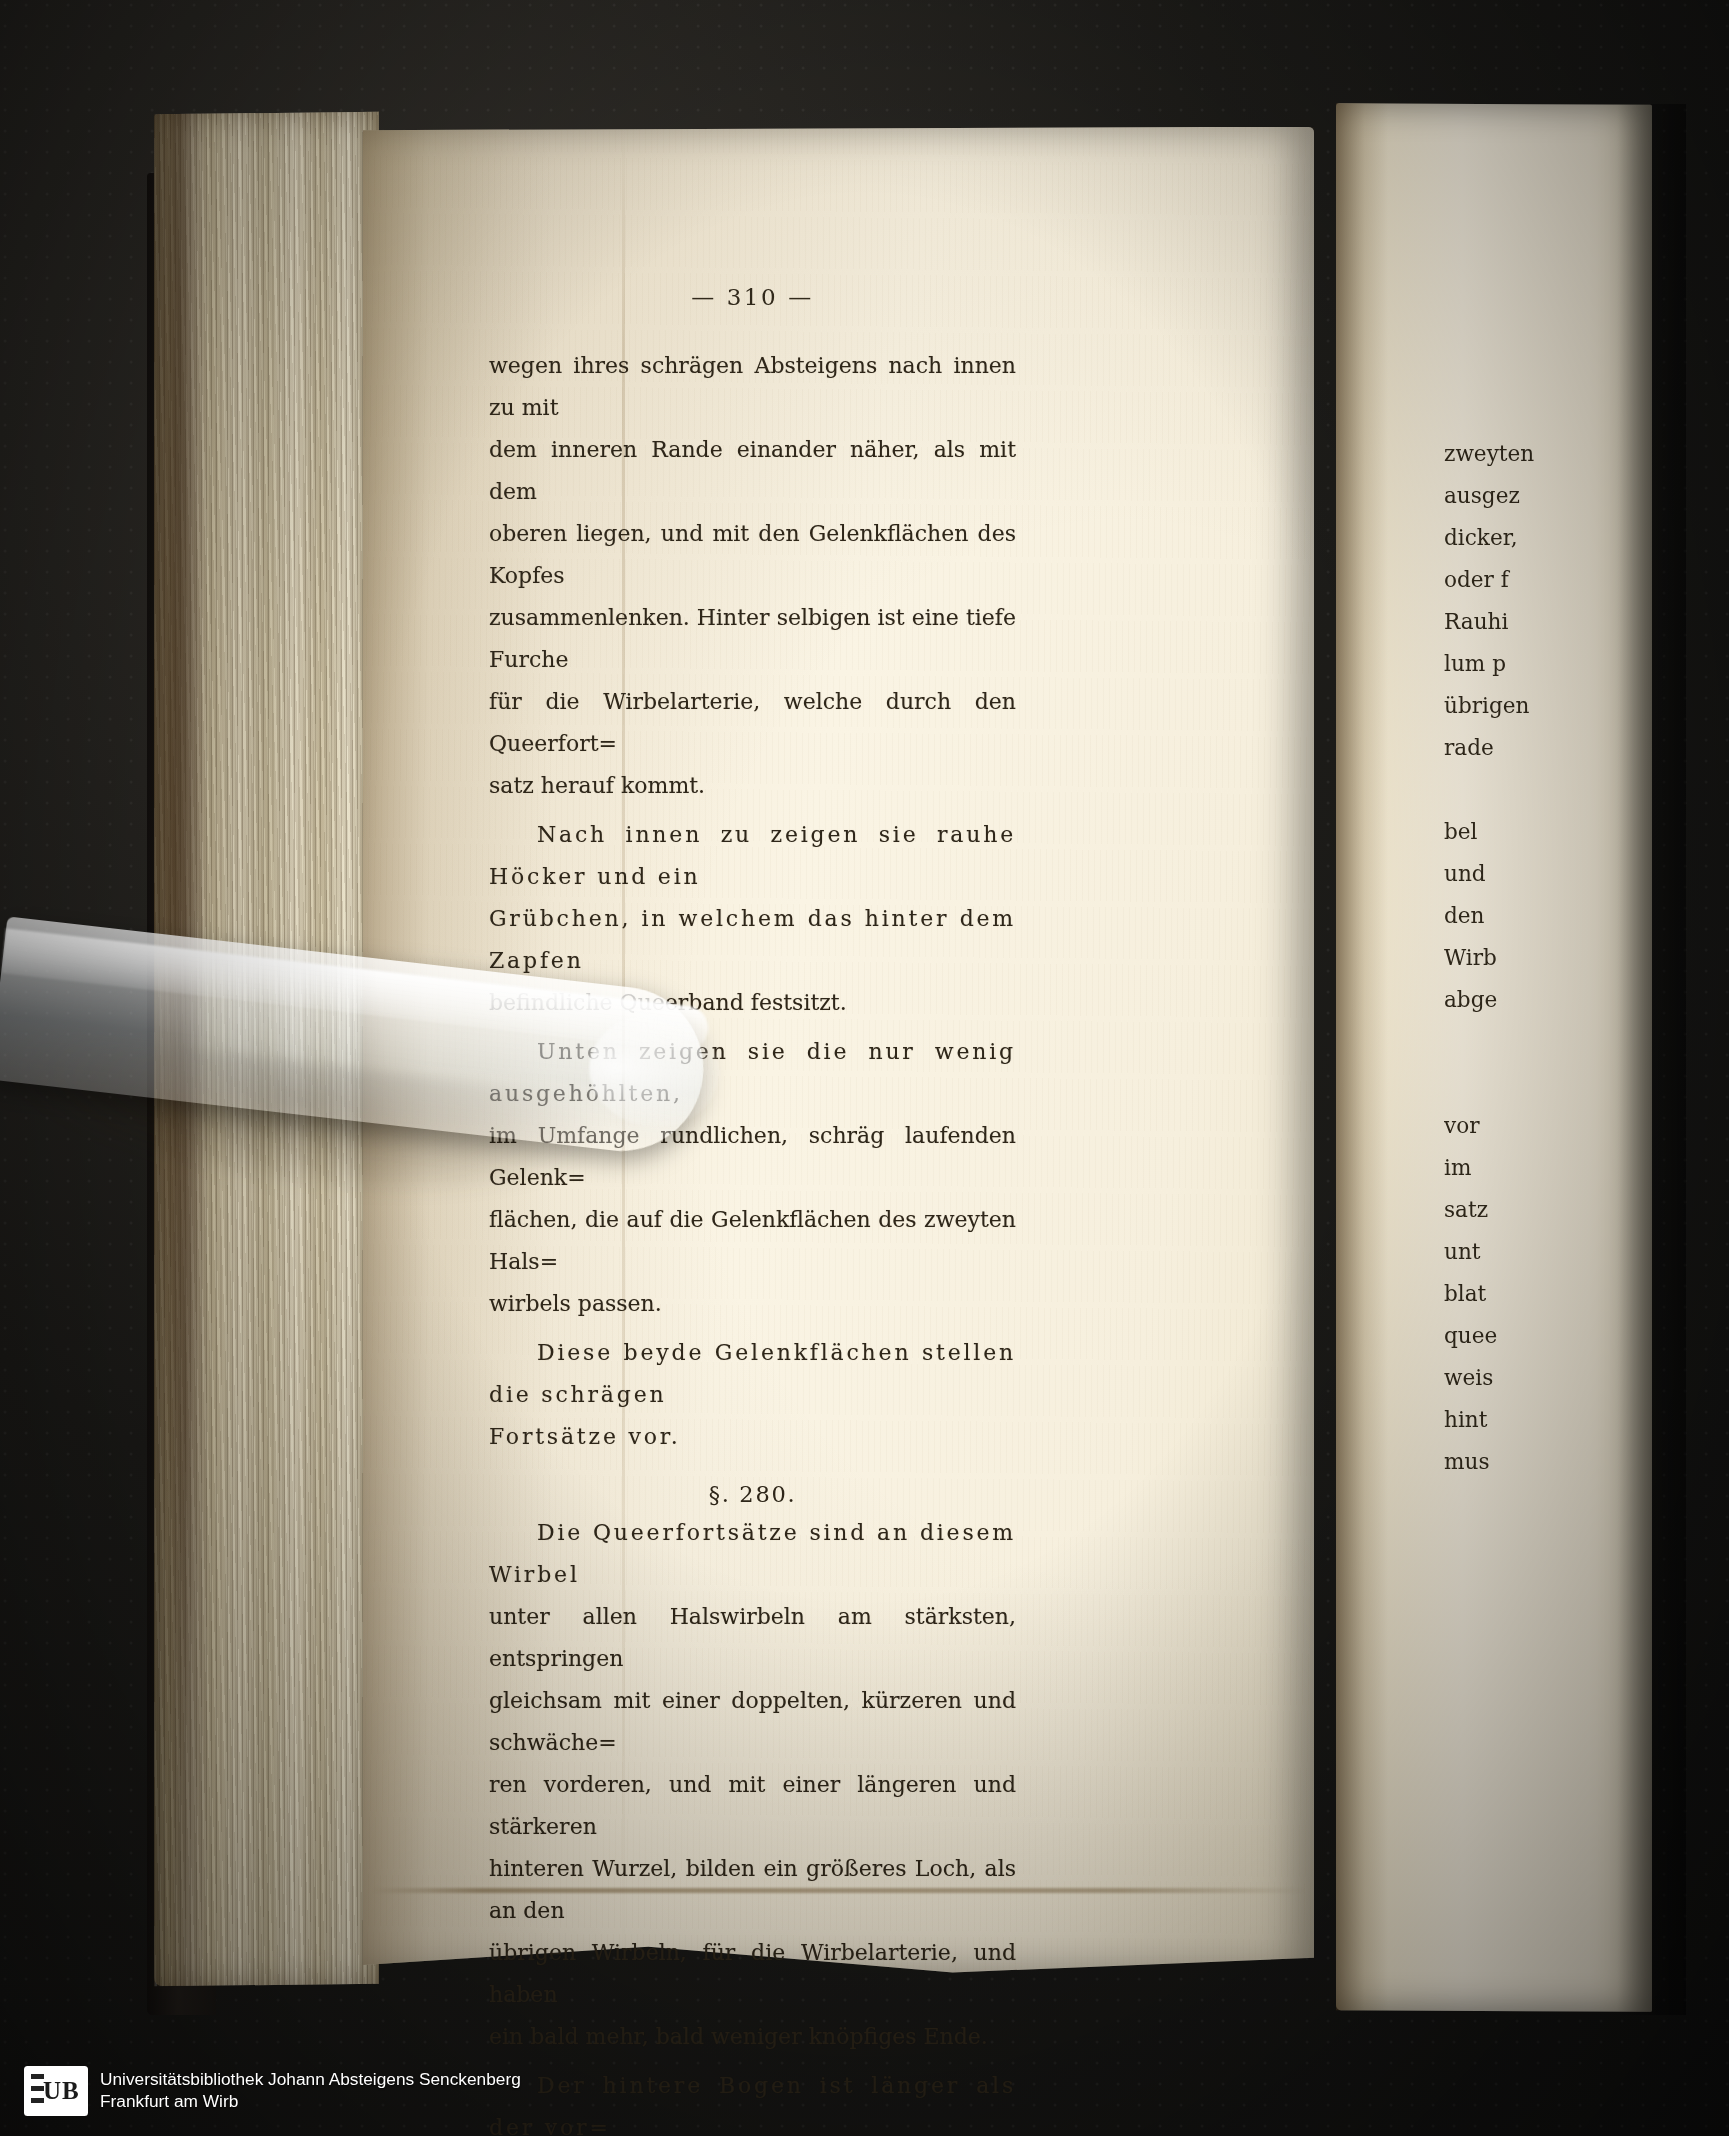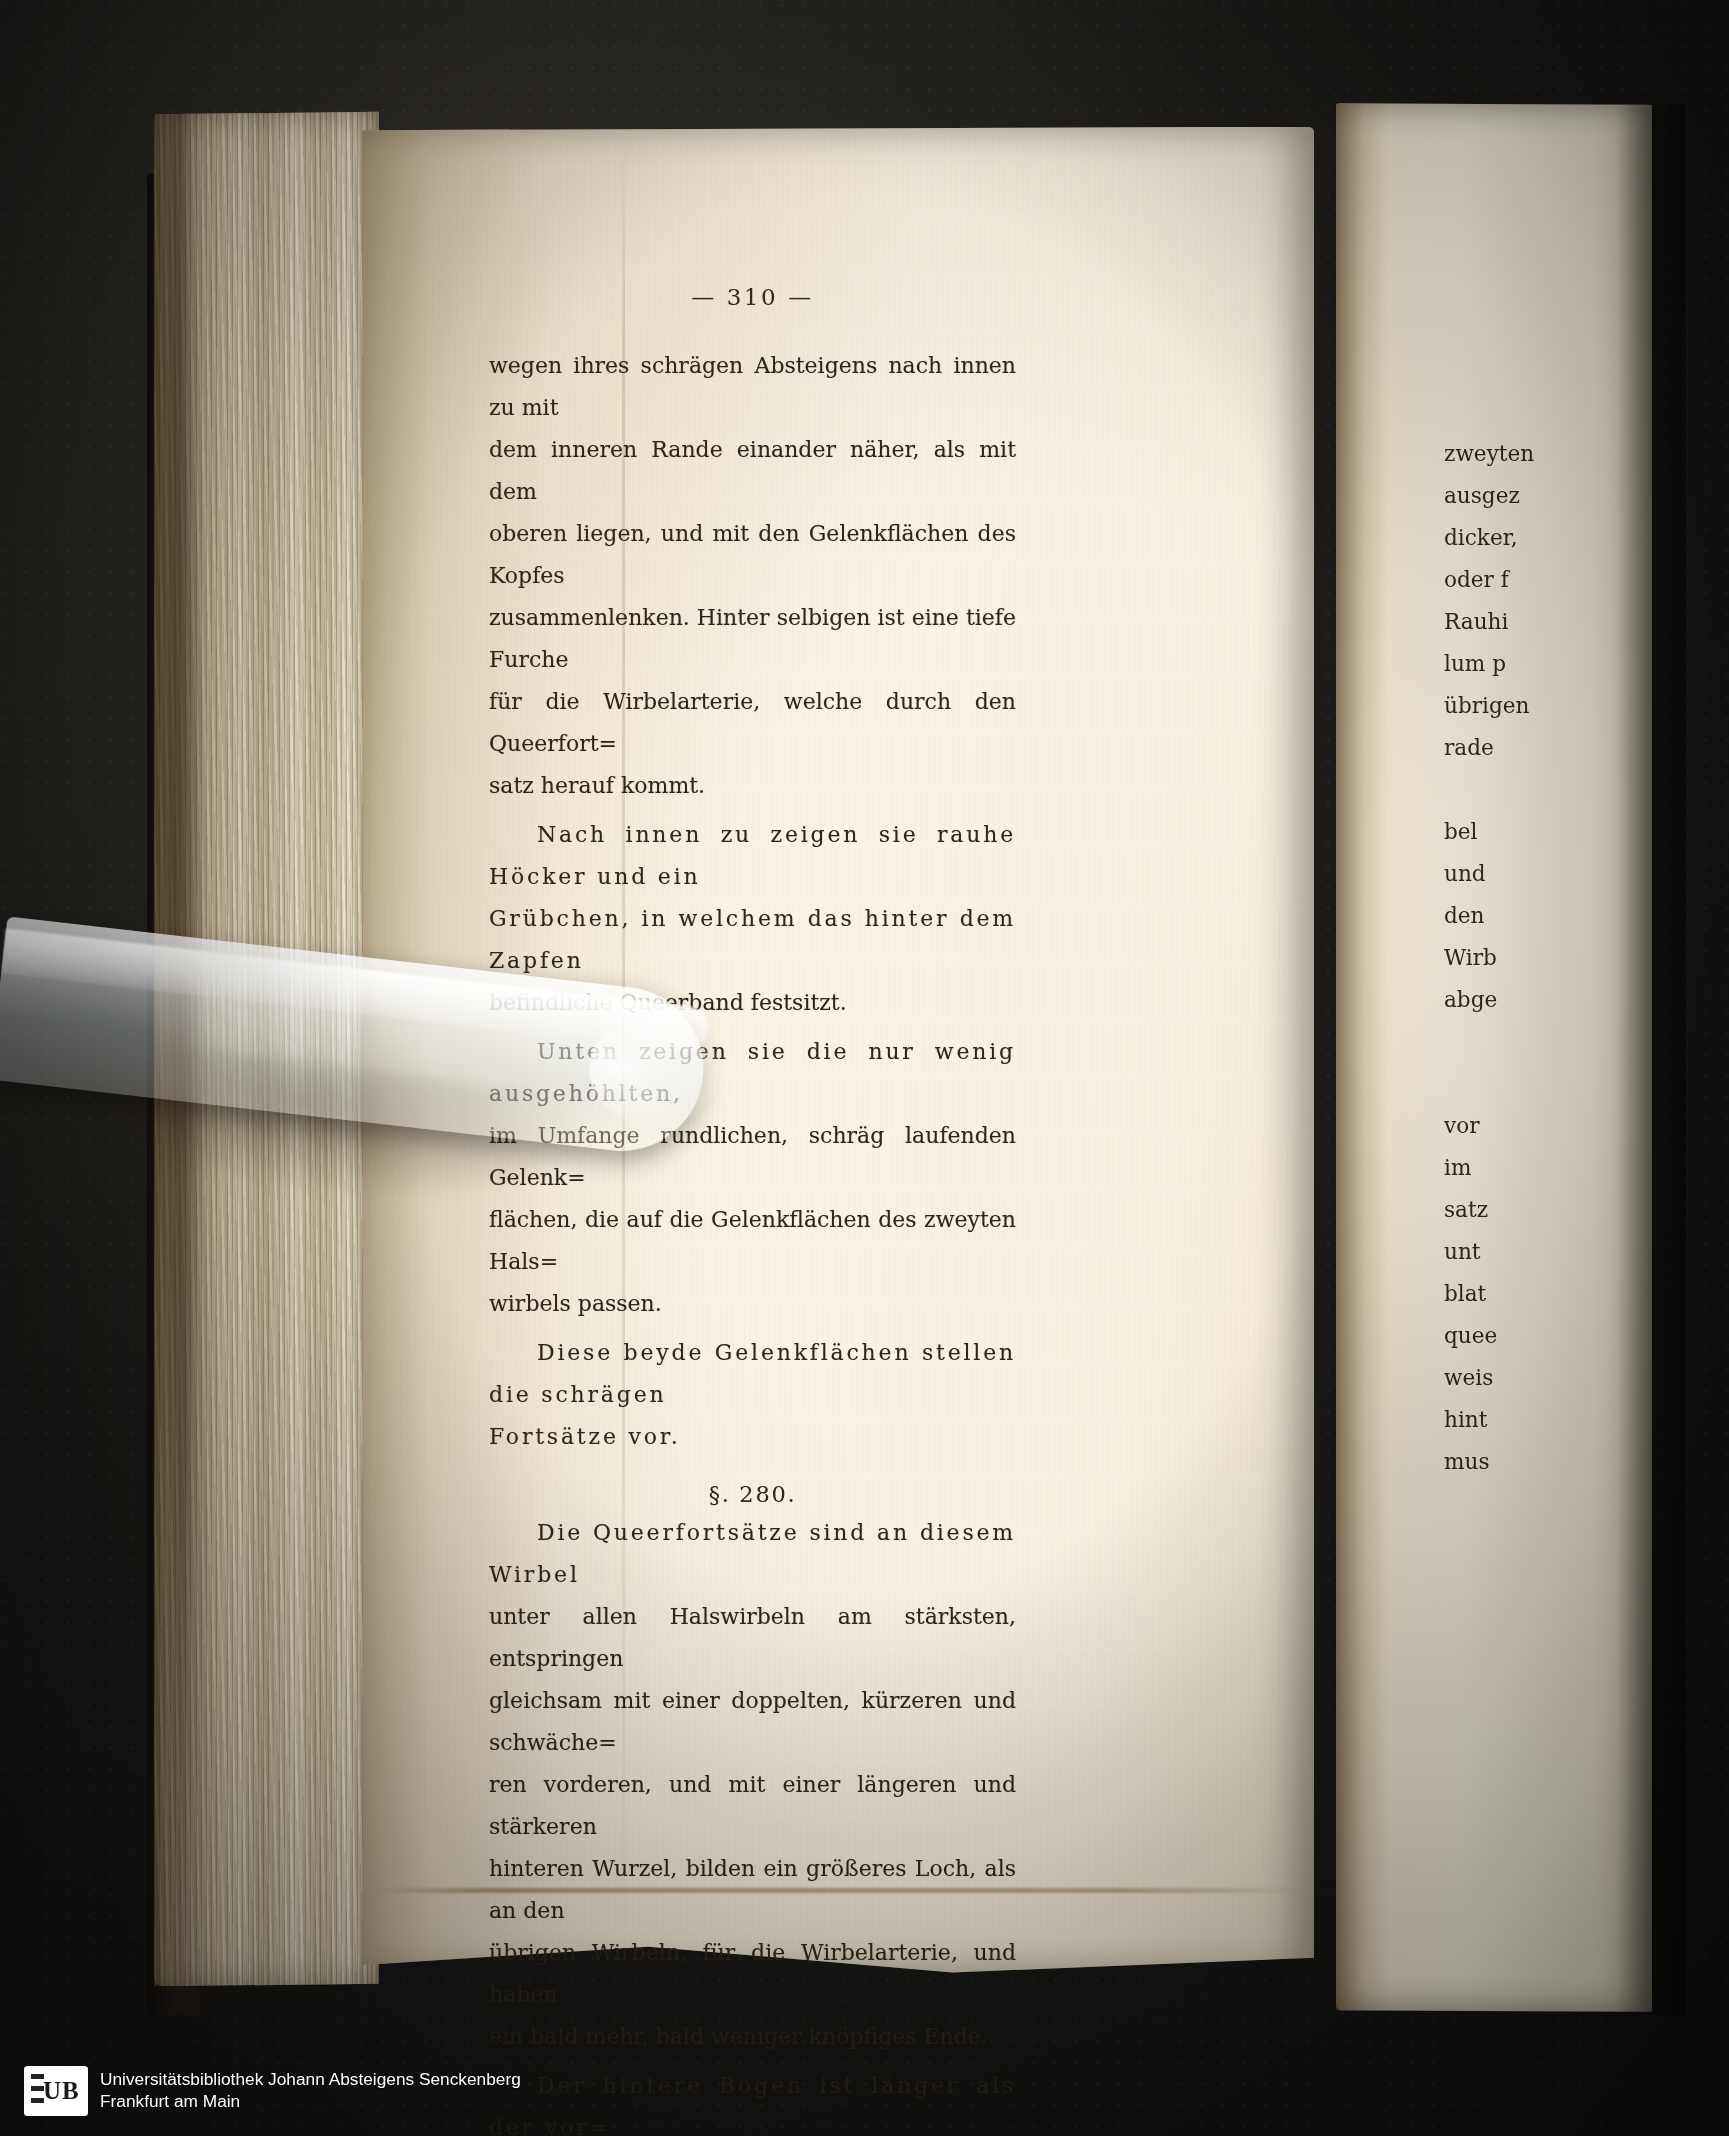--- a/index.html
+++ b/index.html
@@ -458,17 +458,17 @@
 
   <div id="vignette"></div>
 
   <div id="watermark">
     <div id="ub-logo">
       <div class="ub-mark"></div>
       <div class="ub-text">UB</div>
     </div>
     <div id="wm-text">
       <div>Universitätsbibliothek Johann Absteigens Senckenberg</div>
-      <div>Frankfurt am Main</div>
+      <div>Frankfurt am Wirb</div>
     </div>
   </div>
 </div>
 
 
 </body></html>

